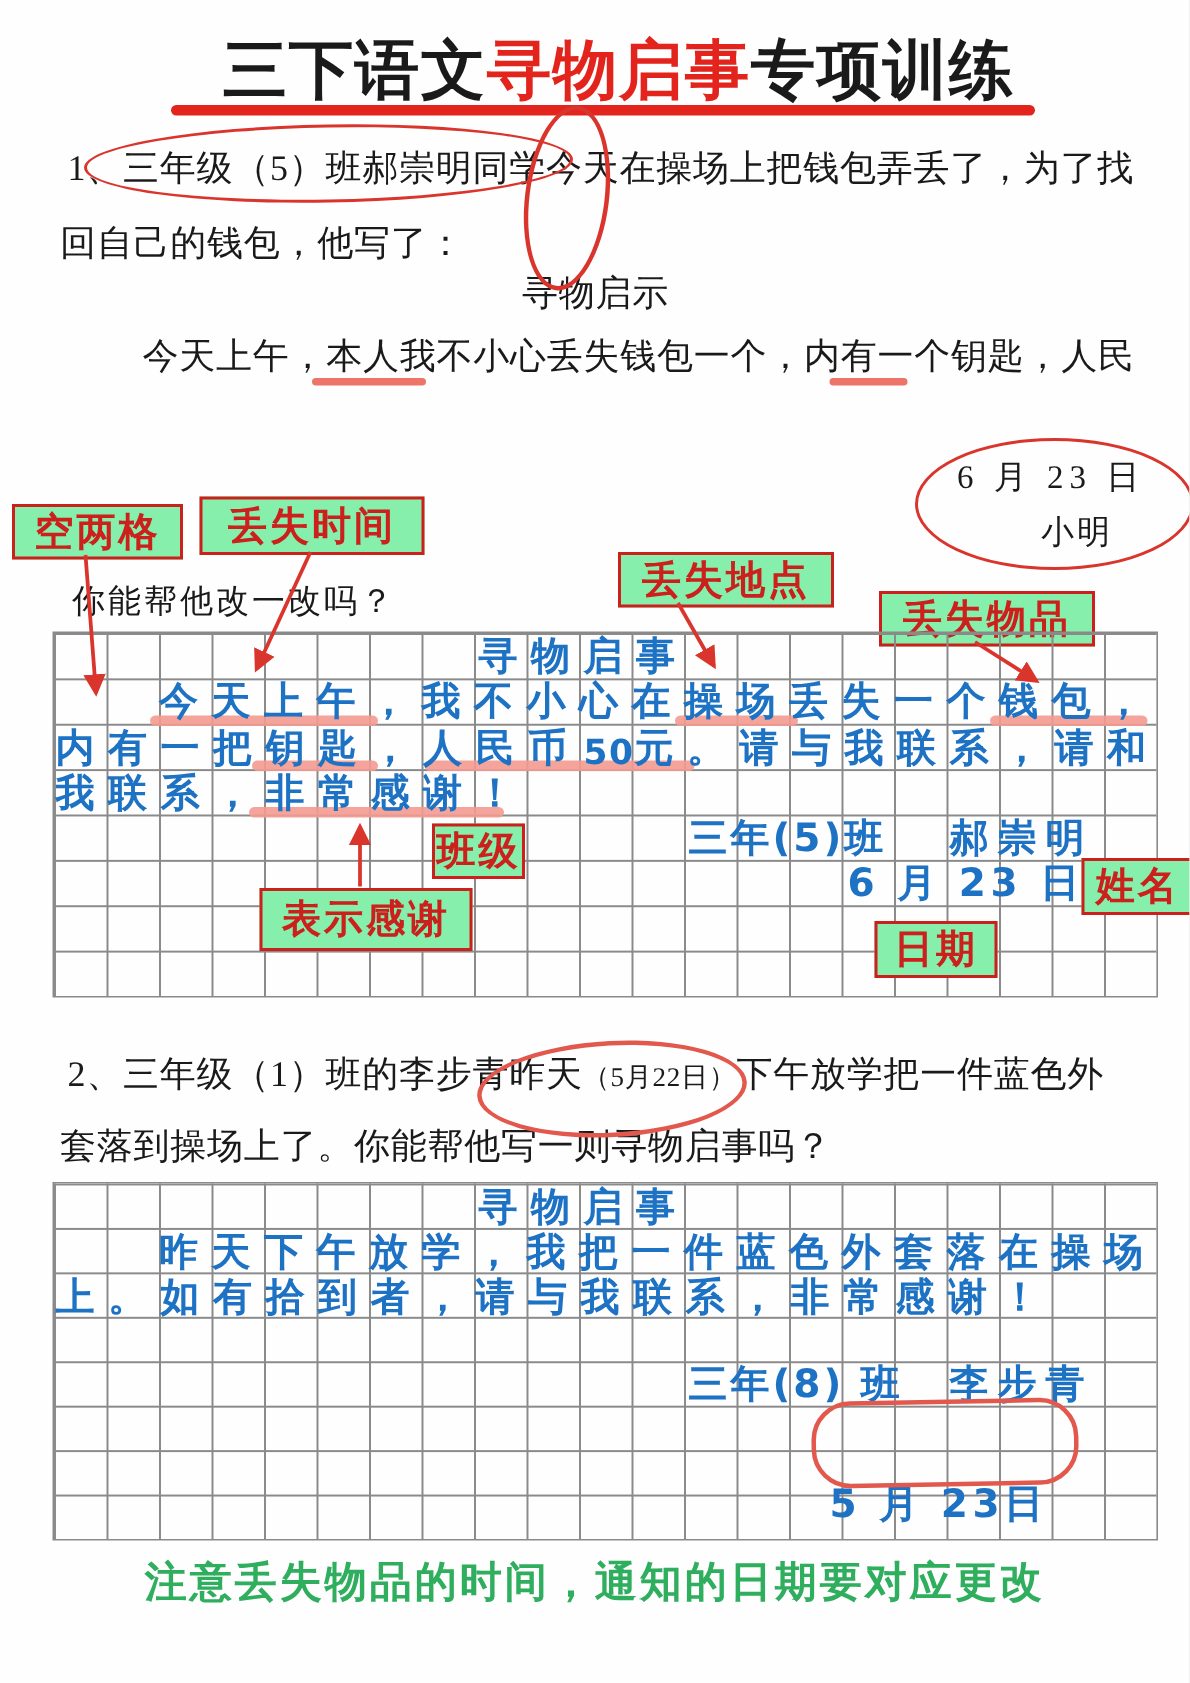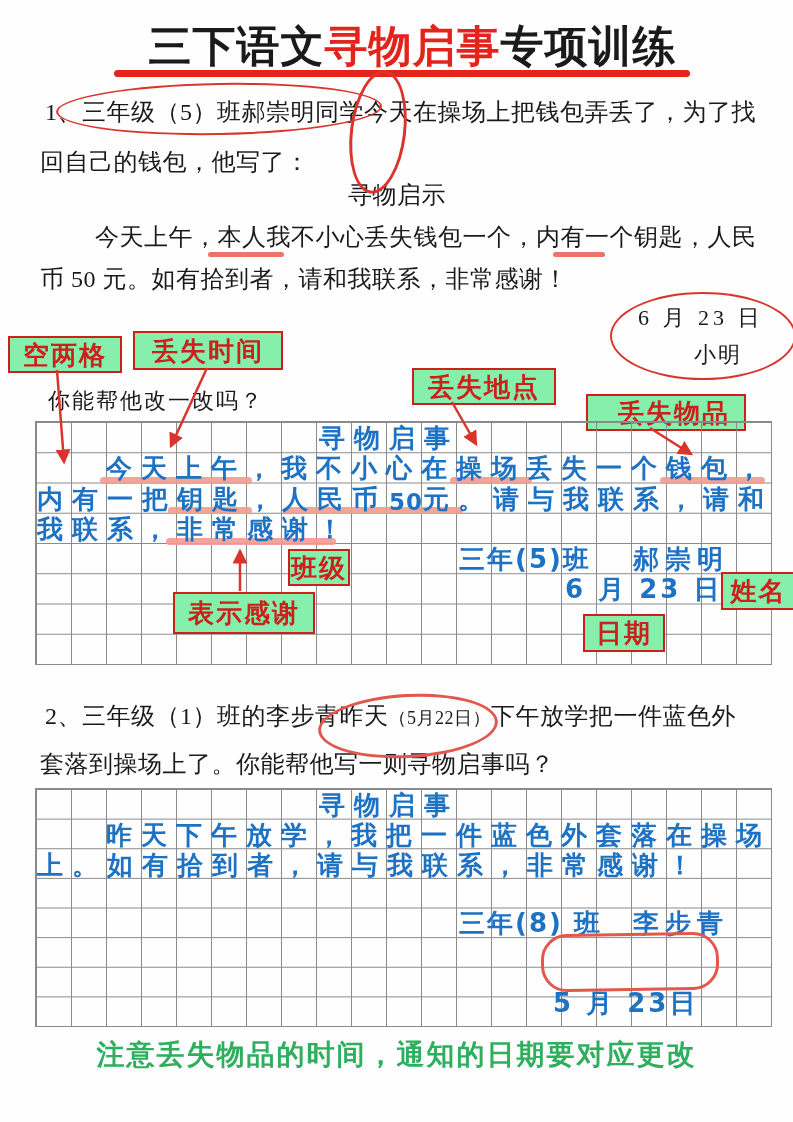--- a/index.html
+++ b/index.html
@@ -38,21 +38,21 @@
   #u-benrenwo{left:208px;top:252px;width:76px;}
   #u-yige{left:553px;top:252px;width:52px;}
   
   .red-box{border:2.5px solid #cb201c;color:#cb201c;background:#86efac;
            font-family:"DejaVu Sans","Liberation Sans",sans-serif;font-weight:bold;
            font-size:26px;line-height:1;display:flex;align-items:center;justify-content:center;
            white-space:nowrap;letter-spacing:2px;}
   #box-empty-two{left:8px;top:336px;width:110px;height:33px;}
   #box-lost-time{left:133px;top:331px;width:146px;height:35px;}
   #box-lost-place{left:412px;top:368px;width:140px;height:33px;}
-  #box-lost-item{left:586px;top:394px;width:140px;height:33px;padding-left:16px;}
+  #box-lost-item{left:586px;top:394px;width:140px;height:33px;}
   #box-class{left:288px;top:549px;width:58px;height:33px;}
   #box-name{left:721px;top:572px;width:71px;height:34px;}
   #box-date{left:583px;top:614px;width:78px;height:34px;}
   #box-thanks{left:173px;top:592px;width:138px;height:38px;}
   
   .grid{left:35px;width:735px;border:1px solid #8a8a8a;
         background-image:linear-gradient(to right,#8a8a8a 1px,transparent 1px),
                          linear-gradient(to bottom,#8a8a8a 1px,transparent 1px);}
   #grid1{top:421px;height:242px;background-size:35px 30.25px;}
   #grid2{top:788px;height:237px;background-size:35px 29.625px;}
@@ -94,21 +94,20 @@
 
 <div id="page">
 
   <div id="title" class="abs"><span>三下语文</span><span class="red">寻物启事</span><span>专项训练</span></div>
   <div id="title-underline" class="abs"></div>
 
   <div id="q1-line1" class="abs body-text">1、三年级（5）班郝崇明同学今天在操场上把钱包弄丢了，为了找</div>
   <div id="q1-line2" class="abs body-text">回自己的钱包，他写了：</div>
   <div id="notice-title" class="abs body-text">寻物启示</div>
   <div id="notice-l1" class="abs body-text">今天上午，本人我不小心丢失钱包一个，内有一个钥匙，人民</div>
-  <div id="notice-l2" class="abs body-text">币 50 元。如有拾到者，请和我联系，非常感谢！</div>
   <div id="q1-date" class="abs body-text">6 月 23 日</div>
   <div id="q1-signer" class="abs body-text">小明</div>
   <div id="prompt" class="abs body-text">你能帮他改一改吗？</div>
 
   <div id="ellipse-class1" class="abs red-ellipse"></div>
   <div id="loop-today" class="abs red-ellipse"></div>
   <div id="ellipse-date" class="abs red-ellipse"></div>
   <div id="u-benrenwo" class="abs red-underline"></div>
   <div id="u-yige" class="abs red-underline"></div>
 

